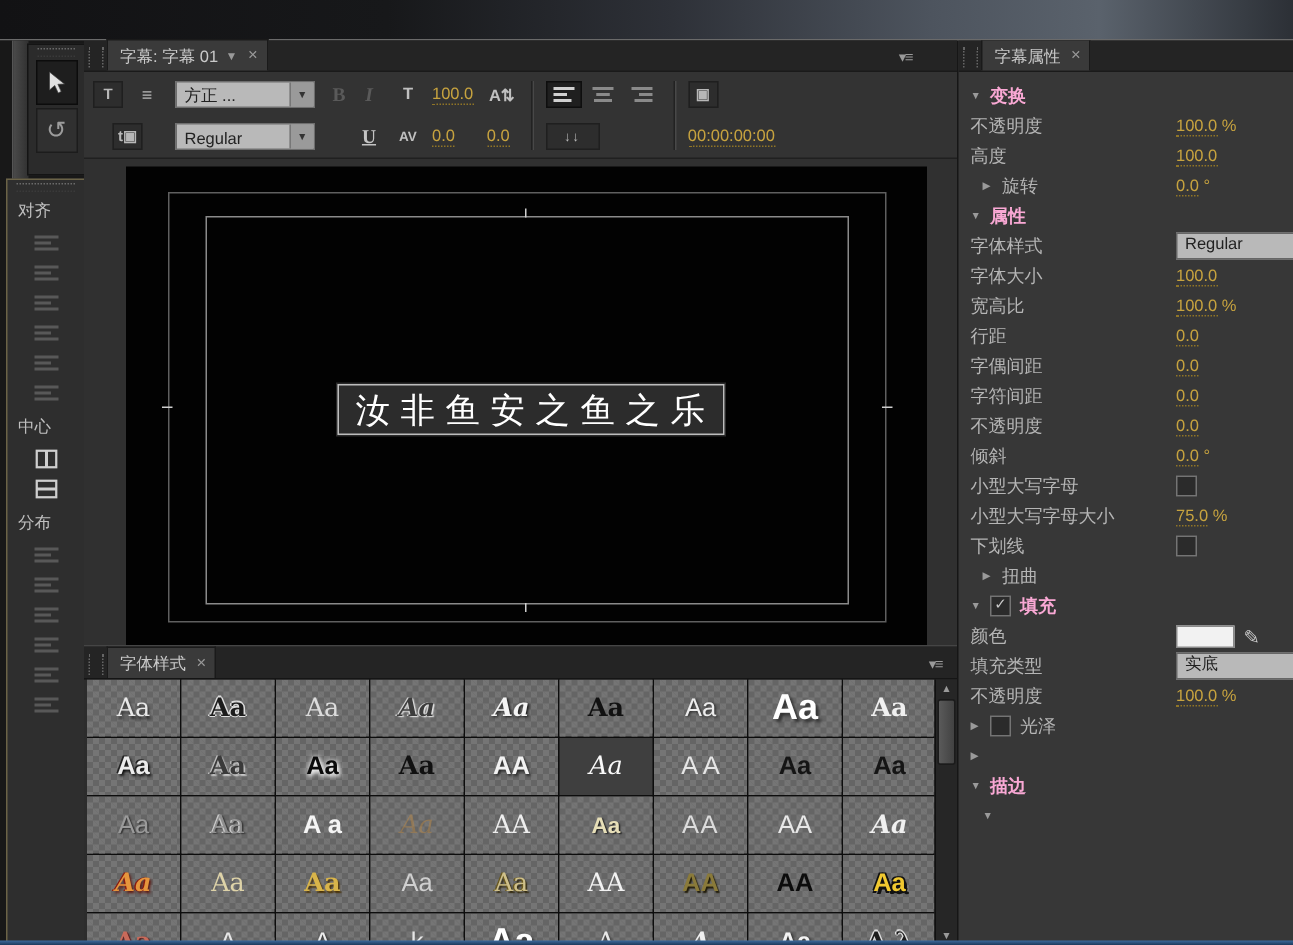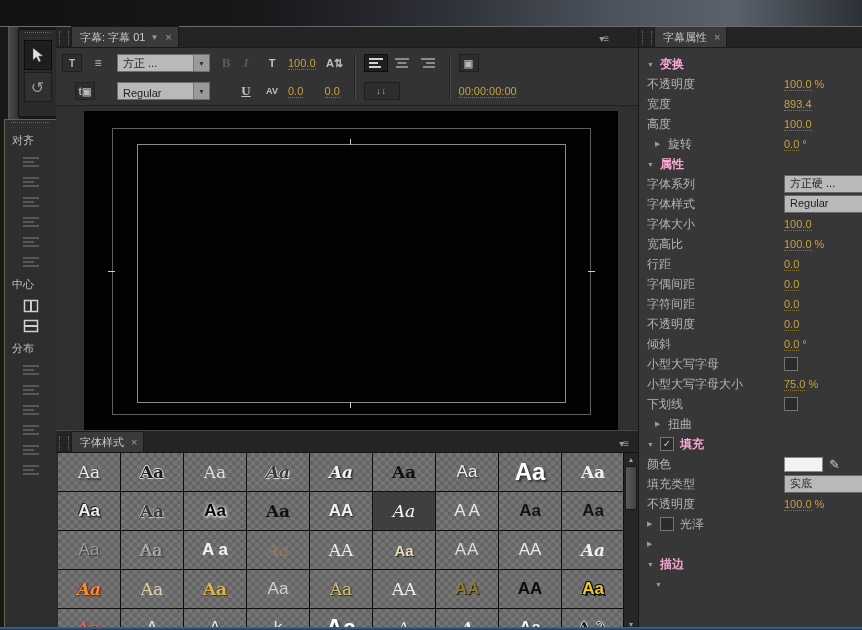--- a/index.html
+++ b/index.html
@@ -353,20 +353,23 @@
       </div>
     </div>
 
     <div class="canvas">
       <div class="safe1"></div>
       <div class="safe2"></div>
       <div class="tick" style="left:266px;top:28px;width:1px;height:6px;"></div>
       <div class="tick" style="left:266px;bottom:23px;width:1px;height:6px;"></div>
       <div class="tick" style="left:24px;top:160px;width:7px;height:1px;"></div>
       <div class="tick" style="right:23px;top:160px;width:7px;height:1px;"></div>
+      <div class="text-sel">
+        <span>汝非鱼安之鱼之乐</span>
+      </div>
     </div>
 
     <div class="styles-panel">
       <div class="stabbar">
         <span class="tgrip"></span>
         <div class="tab">
           <span>字体样式</span>
           <span class="tab-x">×</span>
         </div>
         <span class="pmenu" style="margin-right:10px;">▾≡</span>
@@ -530,46 +533,36 @@
           <span class="lbl bold">变换</span>
         </div>
         <div class="prow">
           <span class="lbl">不透明度</span>
           <div class="vwrap">
             <span class="hot">100.0</span>
             <span class="suffix">%</span>
           </div>
         </div>
         <div class="prow">
-          <span class="lbl">宽度</span>
-          <div class="vwrap">
-            <span class="hot">893.4</span>
-          </div>
-        </div>
-        <div class="prow">
           <span class="lbl">高度</span>
           <div class="vwrap">
             <span class="hot">100.0</span>
           </div>
         </div>
         <div class="prow">
           <span class="arr" style="margin-left: 8px;">▶</span>
           <span class="lbl">旋转</span>
           <div class="vwrap">
             <span class="hot">0.0</span>
             <span class="suffix">°</span>
           </div>
         </div>
         <div class="prow">
           <span class="arr">▼</span>
           <span class="lbl bold">属性</span>
-        </div>
-        <div class="prow">
-          <span class="lbl">字体系列</span>
-          <div class="dd2">方正硬 ...</div>
         </div>
         <div class="prow">
           <span class="lbl">字体样式</span>
           <div class="dd2">Regular</div>
         </div>
         <div class="prow">
           <span class="lbl">字体大小</span>
           <div class="vwrap">
             <span class="hot">100.0</span>
           </div>

